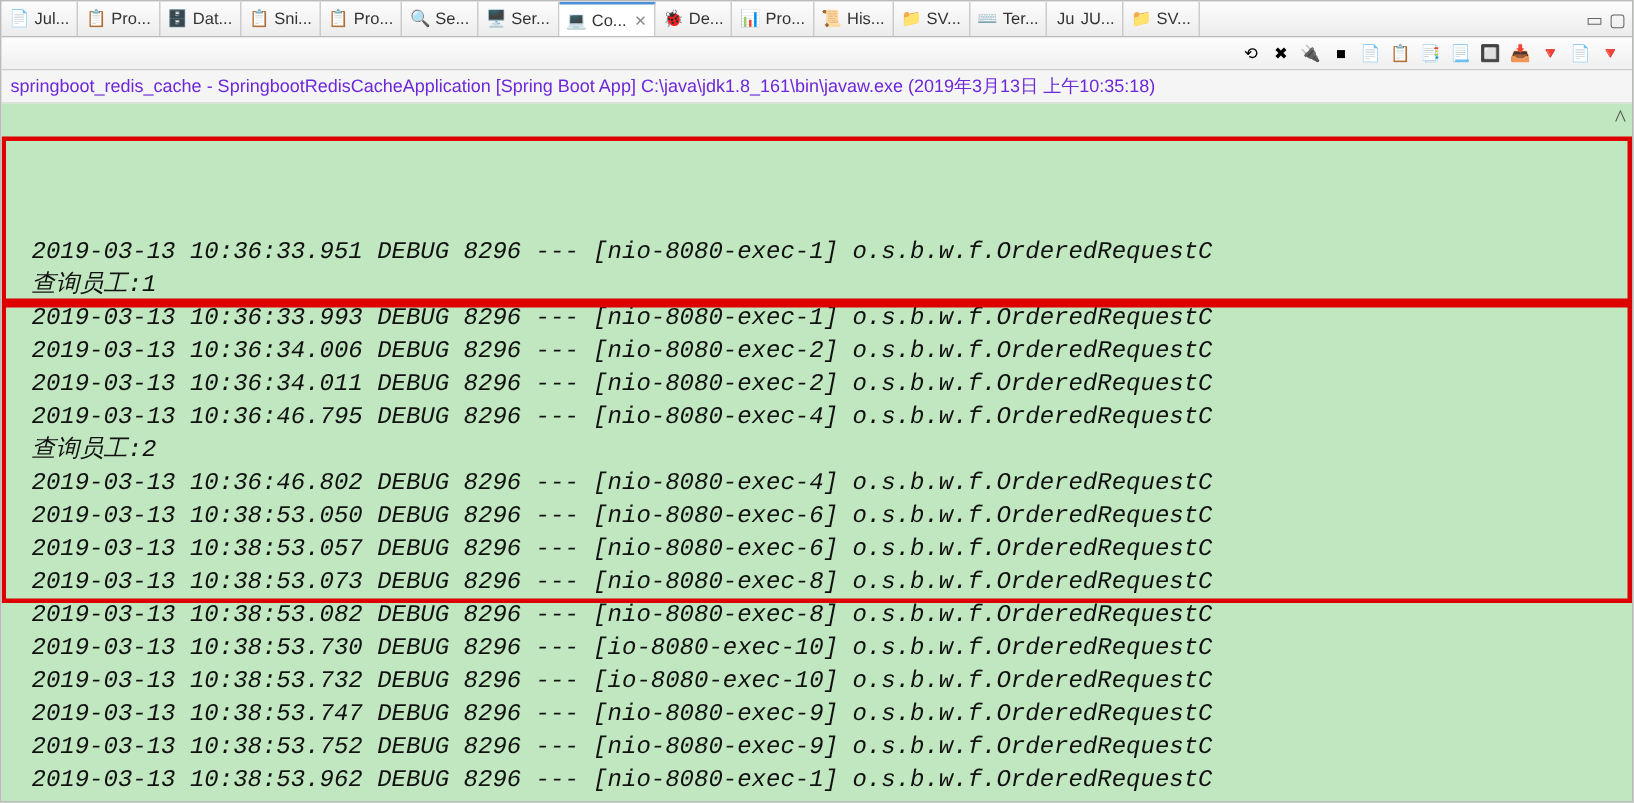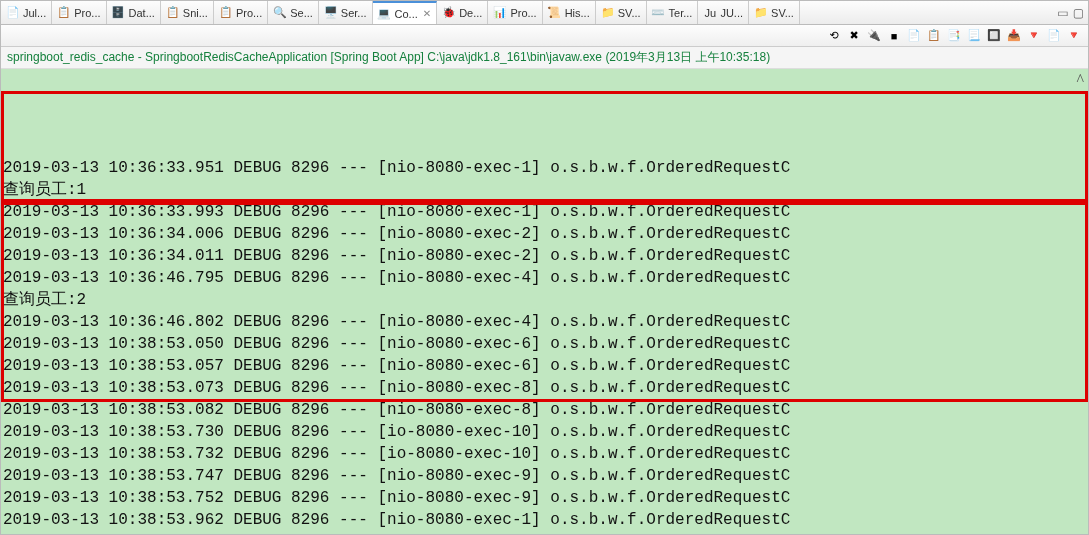--- a/index.html
+++ b/index.html
@@ -54,36 +54,36 @@
     gap: 4px;
     padding: 2px 6px;
     background: linear-gradient(#fdfdfd,#efefef);
     border-bottom: 1px solid #ccc;
     height: 22px;
   }
   .toolbar .tbtn { width:16px;height:16px;display:inline-flex;align-items:center;justify-content:center;cursor:pointer; }
   .description {
     padding: 2px 6px;
     font-size: 12px;
-    color: #15803d;
+    color: #6d28d9;
     background:#f5f5f5;
     border-bottom:1px solid #ddd;
   }
   .console {
     flex: 1;
     background: #c1e7c1;
     font-family: Consolas, "Courier New", monospace;
     font-size: 16px;
     line-height: 22px;
     color: #111;
     overflow: hidden;
     position: relative;
     white-space: pre;
   }
-  .console .line { padding-left: 2px; }
+  .console .line { padding-left: 20px; font-style: italic; }
   .hlbox {
     position: absolute;
     border: 3px solid #d00;
     left: 0;
     right: 0;
     pointer-events: none;
   }
   .hlbox.b1 { top: 22px; height: 111px; }
   .hlbox.b2 { top: 133px; height: 200px; }
   .caret { position:absolute; top:0; right:4px; color:#555; font-family:Consolas; }

